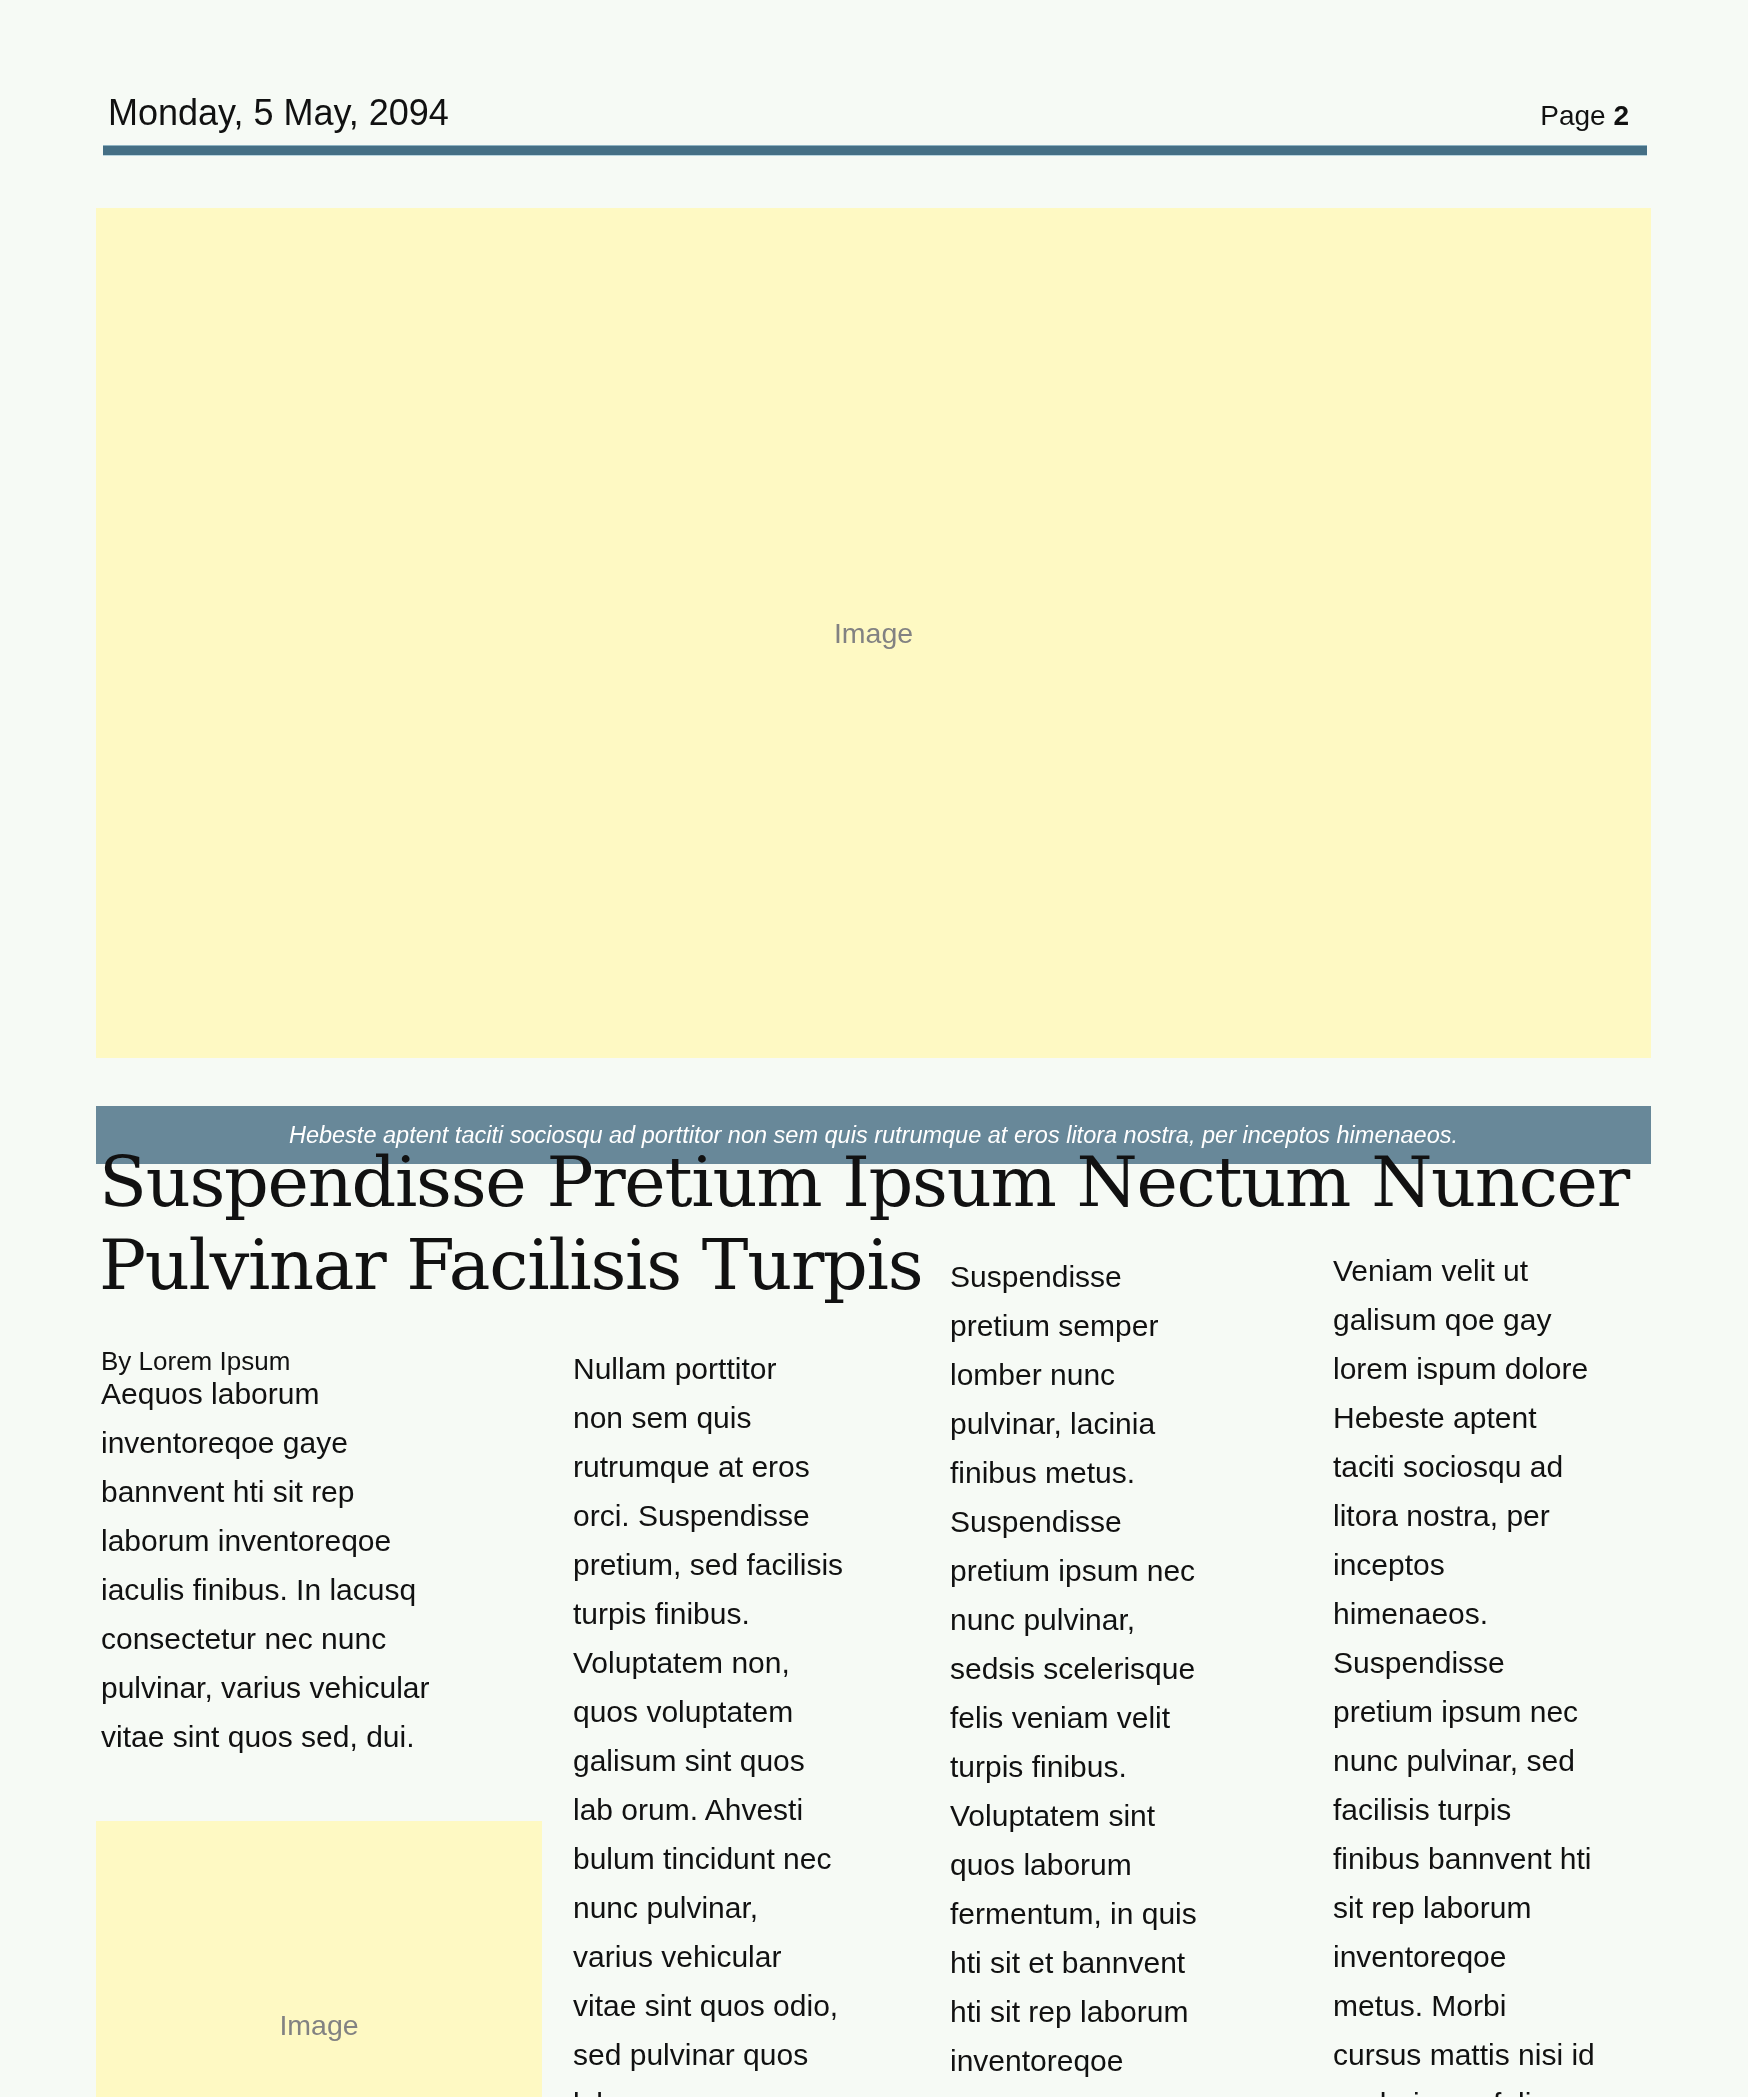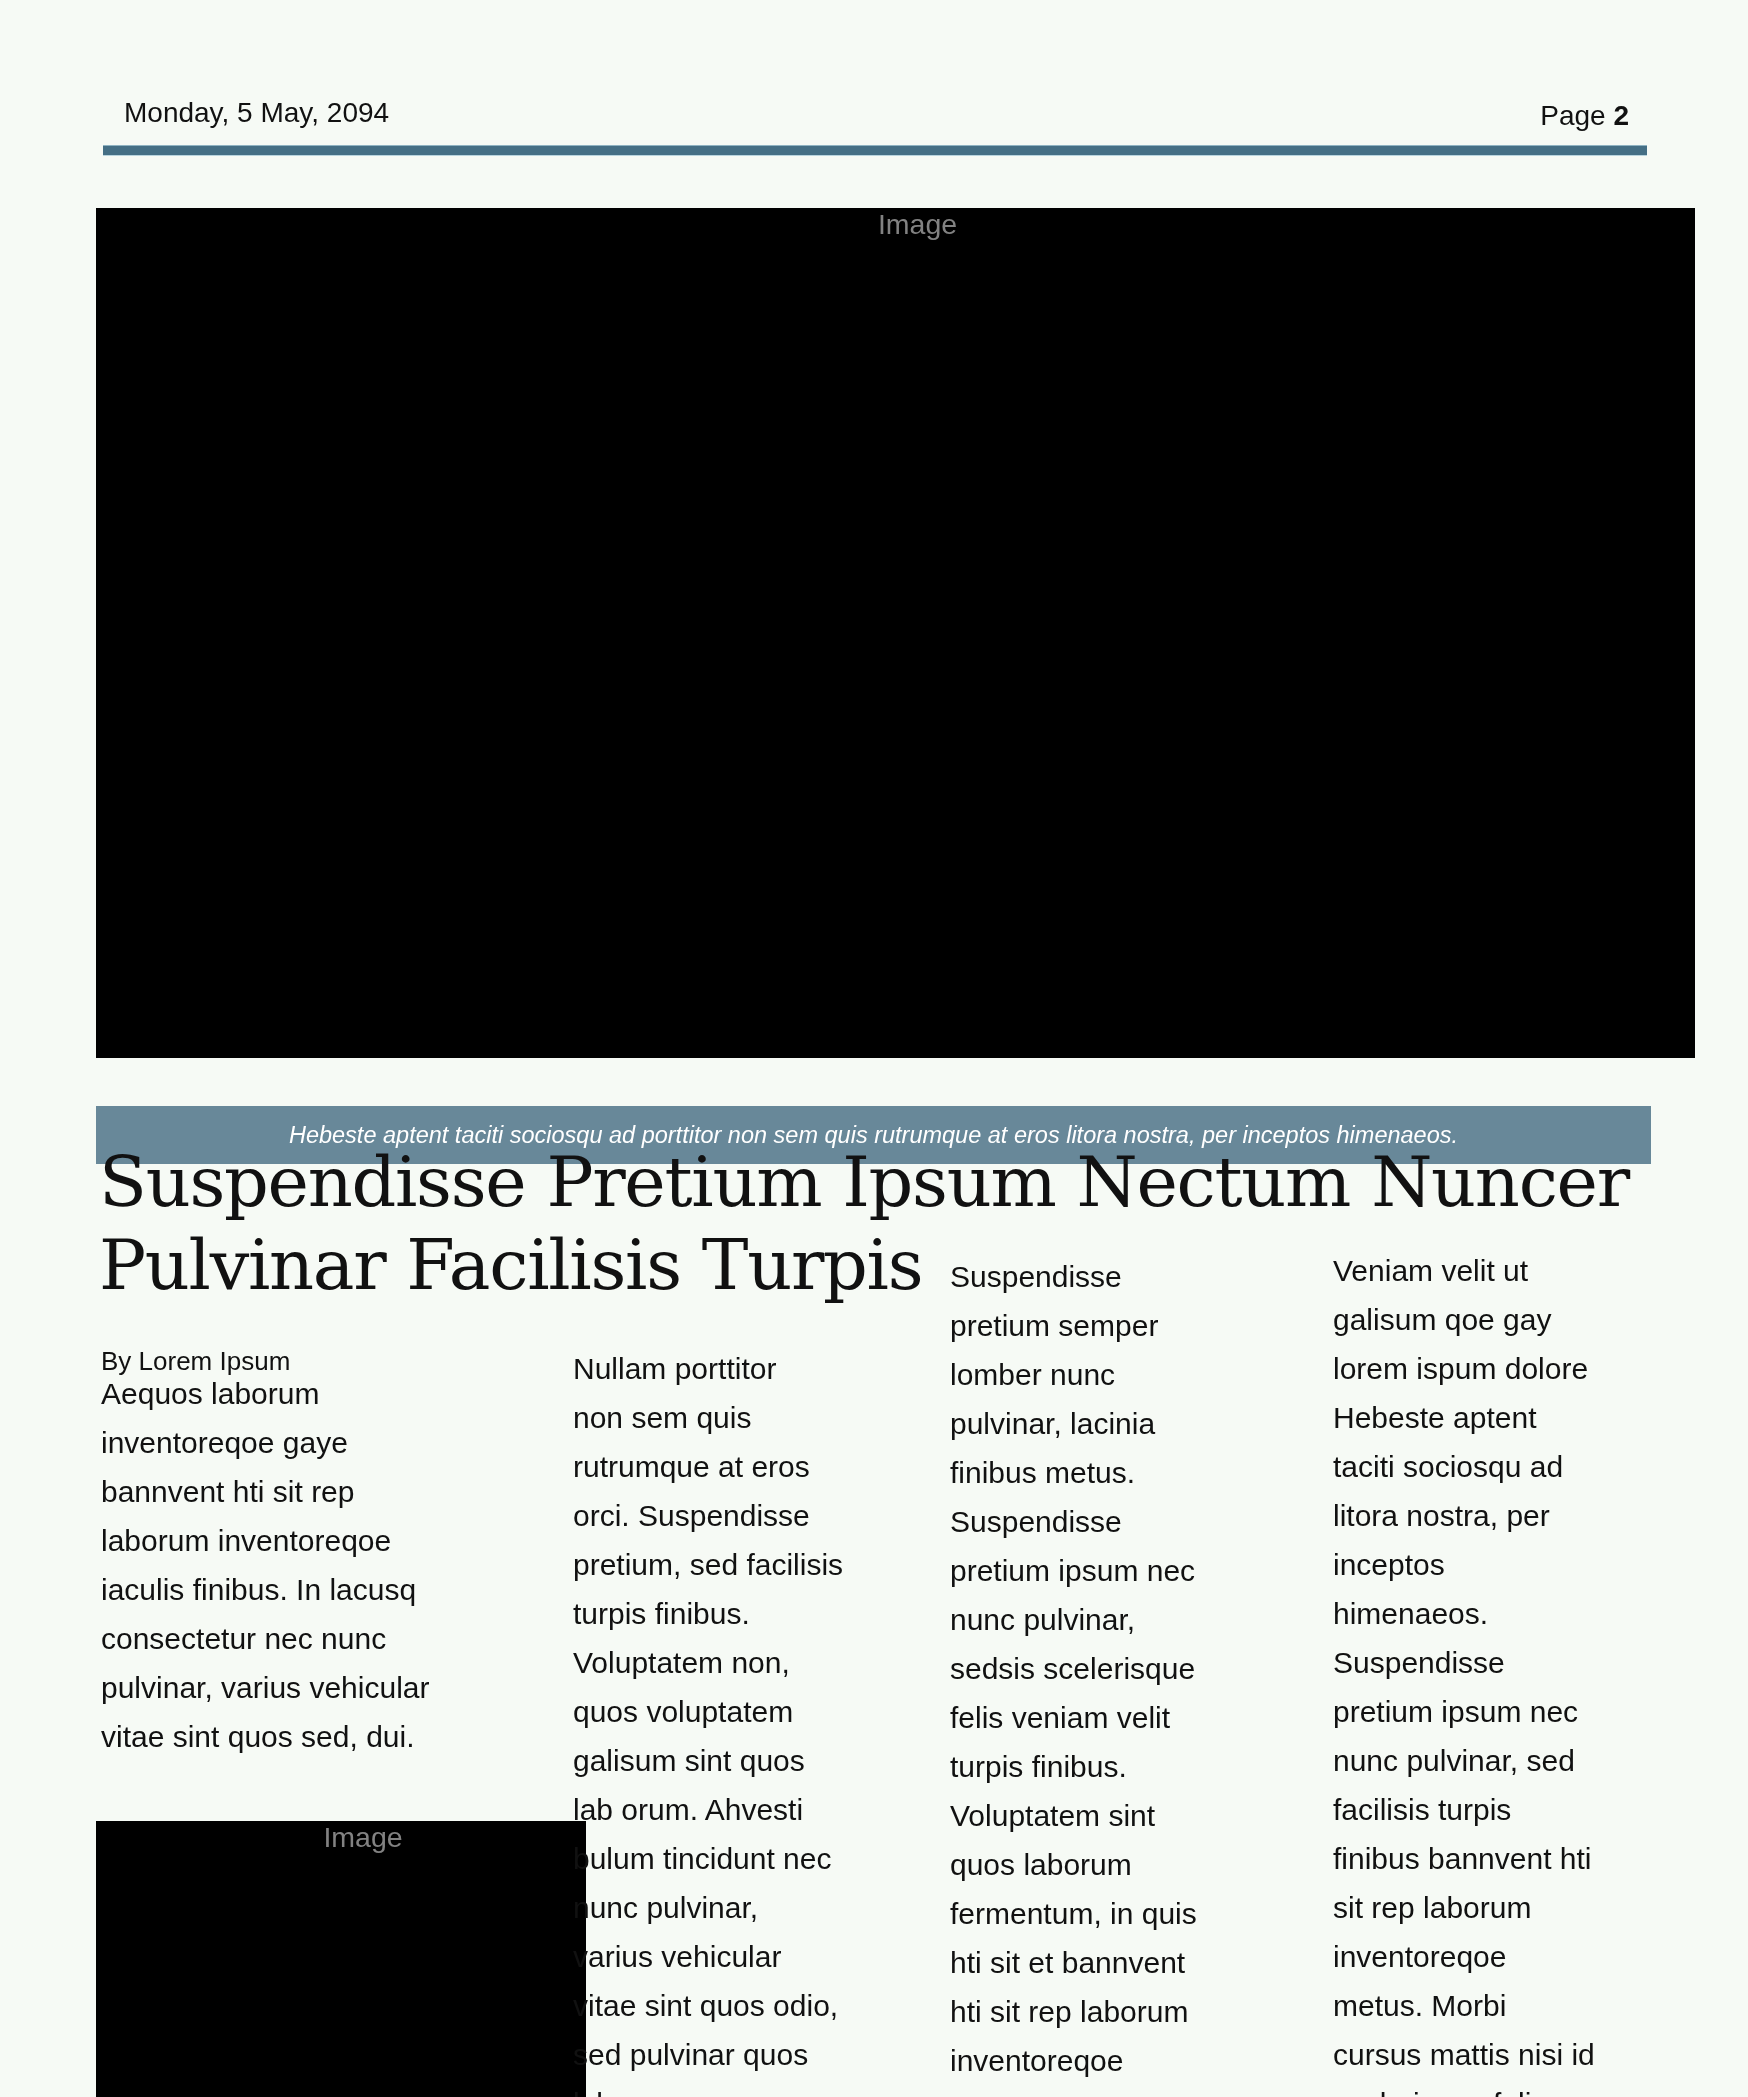--- a/index.html
+++ b/index.html
@@ -3,26 +3,26 @@
 <meta charset="utf-8">
 <style>
   html, body { margin:0; padding:0; }
   body {
     width:1748px; height:2472px; position:relative; overflow:hidden;
     background:#f6faf5;
     font-family:"Liberation Sans", "DejaVu Sans", sans-serif;
     color:#111;
   }
   .abs { position:absolute; }
-  .hdr-date { left:124px; top:96px; font-size:28px; line-height:34px; }
+  .hdr-date { left:108px; top:96px; font-size:36px; line-height:34px; }
   .hdr-page { right:119px; top:99px; font-size:28px; line-height:34px; }
   .hdr-page b { font-weight:bold; }
   .rule { left:103px; width:1544px; height:9.2px; background:#456f85; border-top:0.8px solid #8fb3c2; border-bottom:0.8px solid #b8d4de; }
   .rule.top { top:145px; }
-  .img-ph { background:#000000; color:#828282; display:flex; justify-content:center; font-size:28.5px;padding-left:44px; }
+  .img-ph { background:#fef9c3; color:#828282; display:flex; align-items:center; justify-content:center; font-size:28.5px; }
   .main-img { left:96px; top:208px; width:1555px; height:850px; }
   .caption { background:#688899; color:#fff; font-style:italic; display:flex; align-items:center; justify-content:center; text-align:center; }
   .main-cap { left:96px; top:1106px; width:1555px; height:58px; font-size:23.5px; }
   .headline {
     left:99px; top:1141px; width:902px;
     font-family:"DejaVu Serif", "Liberation Serif", serif;
     font-size:70px; line-height:83px; font-weight:normal; margin:0; letter-spacing:-1.3px;
   }
   .headline .l1 { white-space:nowrap; }
   .byline { left:101px; top:1340px; font-size:26px; line-height:42px; }

